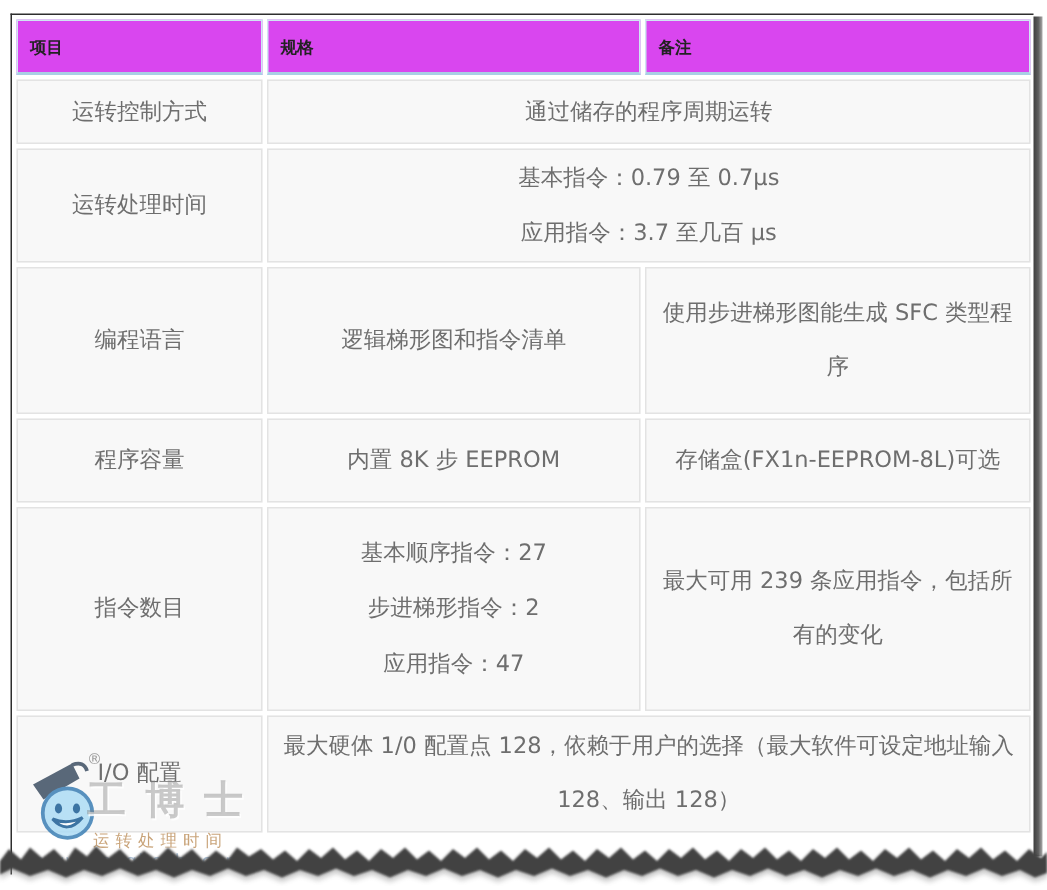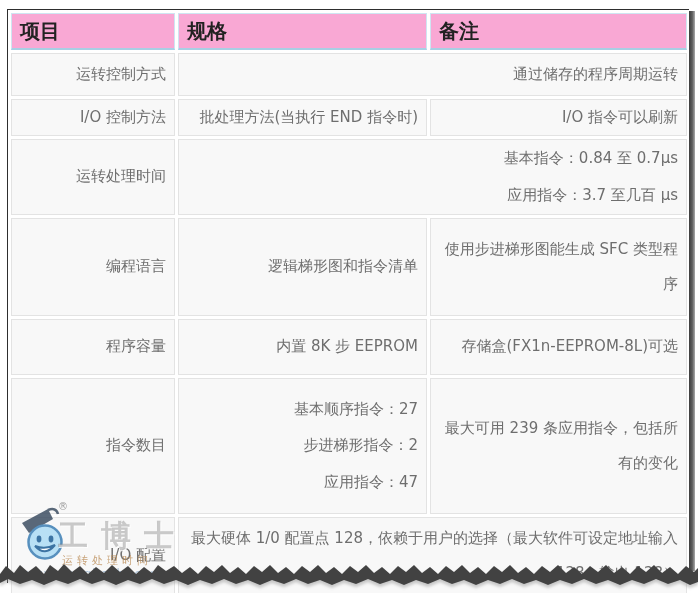--- a/index.html
+++ b/index.html
@@ -16,50 +16,50 @@
   }
   .shadow-right {
     position:absolute; left:689px; top:11px; width:6px; height:560px;
     background:linear-gradient(to right,#3d3d3d 0%,#5f5f5f 55%,#ababab 100%);
   }
   table.spec {
     border-collapse:separate; border-spacing:3px;
     width:682px; table-layout:fixed;
   }
   th {
-    background:#f9a8d4;
+    background:#d946ef;
     border:1px solid #cfe5f2; border-bottom:2px solid #a9cfe4;
-    color:#222222; font-weight:bold; font-size:20px;
+    color:#222222; font-weight:bold; font-size:11px;
     text-align:left; padding:0 8px; vertical-align:middle;
   }
   td {
     background:#f8f8f8;
     border:1px solid #e3e3e3;
     color:#6e6e6e; font-size:15px; line-height:2.35;
-    text-align:right; padding:0 8px; vertical-align:middle;
+    text-align:center; padding:0 8px; vertical-align:middle;
     overflow:hidden;
   }
   .cell-line { line-height:2.45; }
   tr.rh0 th { height:37px; }
   tr.rh1 td { height:43px; }
   tr.rh2 td { height:35px; }
   tr.rh3 td { height:73px; }
   tr.rh4 td { height:98px; }
   tr.rh5 td { height:56px; }
   tr.rh6 td { height:136px; }
   tr.rh7 td { height:78px; }
   tr.rh8 td { height:46px; }
 
   
   .watermark { position:absolute; left:12px; top:496px; width:260px; height:95px; pointer-events:none; }
   .wm-logo { position:absolute; left:8px; top:10px; }
   .wm-reg { position:absolute; left:46px; top:5px; font-size:10px; color:#9c9c9c; }
   .wm-brand {
     position:absolute; left:46px; top:20px;
-    font-size:30px; font-weight:bold; letter-spacing:13px; white-space:nowrap;
+    font-size:26px; font-weight:bold; letter-spacing:13px; white-space:nowrap;
     color:rgba(128,128,128,0.42); text-shadow:1px 1px 0 rgba(255,255,255,0.85);
   }
   .wm-tagline {
     position:absolute; left:50px; top:57px;
     font-size:11px; letter-spacing:4px; white-space:nowrap;
     color:rgba(186,138,84,0.78);
   }
   .wm-url {
     position:absolute; left:10px; top:71px;
     font-size:12px; letter-spacing:1px; white-space:nowrap;
@@ -80,29 +80,24 @@
     <tbody>
         <tr class="rh0">
       <th>项目</th>
       <th>规格</th>
       <th>备注</th>
     </tr>
     <tr class="rh1">
       <td>运转控制方式</td>
       <td colspan="2">通过储存的程序周期运转</td>
     </tr>
-    <tr class="rh2">
-      <td>I/O 控制方法</td>
-      <td>批处理方法(当执行 END 指令时)</td>
-      <td>I/O 指令可以刷新</td>
-    </tr>
     <tr class="rh3">
       <td>运转处理时间</td>
       <td colspan="2">
-        <div class="cell-line">基本指令：0.84 至 0.7µs</div>
+        <div class="cell-line">基本指令：0.79 至 0.7µs</div>
         <div class="cell-line">应用指令：3.7 至几百 µs</div>
       </td>
     </tr>
     <tr class="rh4">
       <td>编程语言</td>
       <td>逻辑梯形图和指令清单</td>
       <td>使用步进梯形图能生成 SFC 类型程序</td>
     </tr>
     <tr class="rh5">
       <td>程序容量</td>

